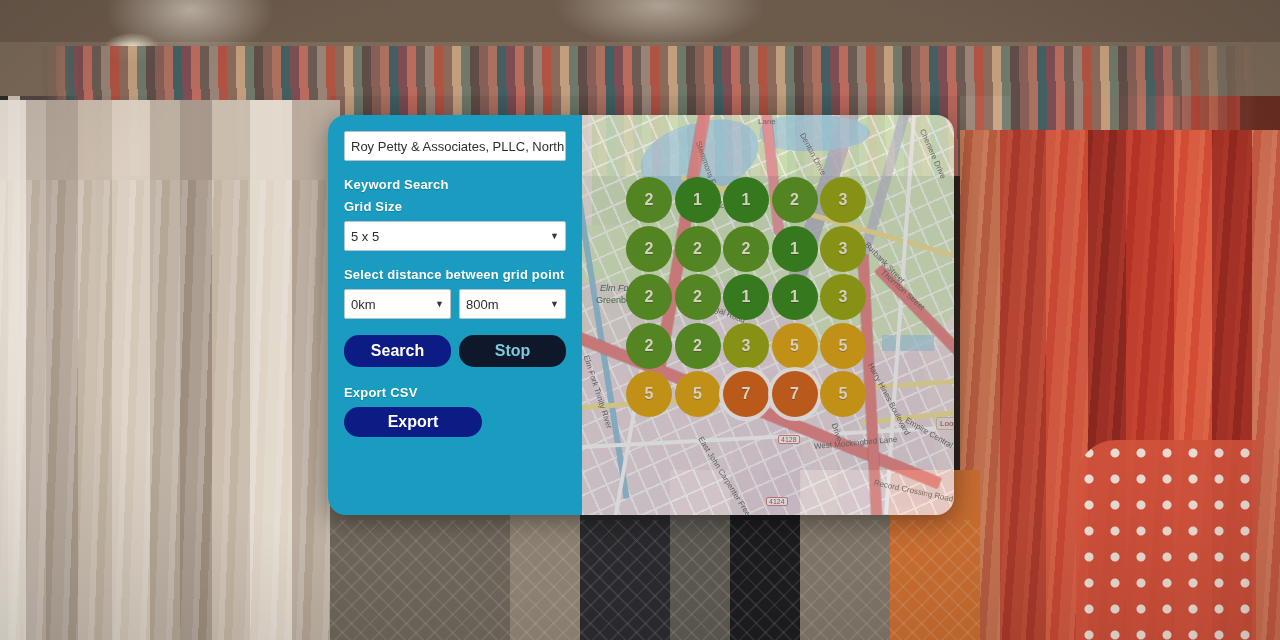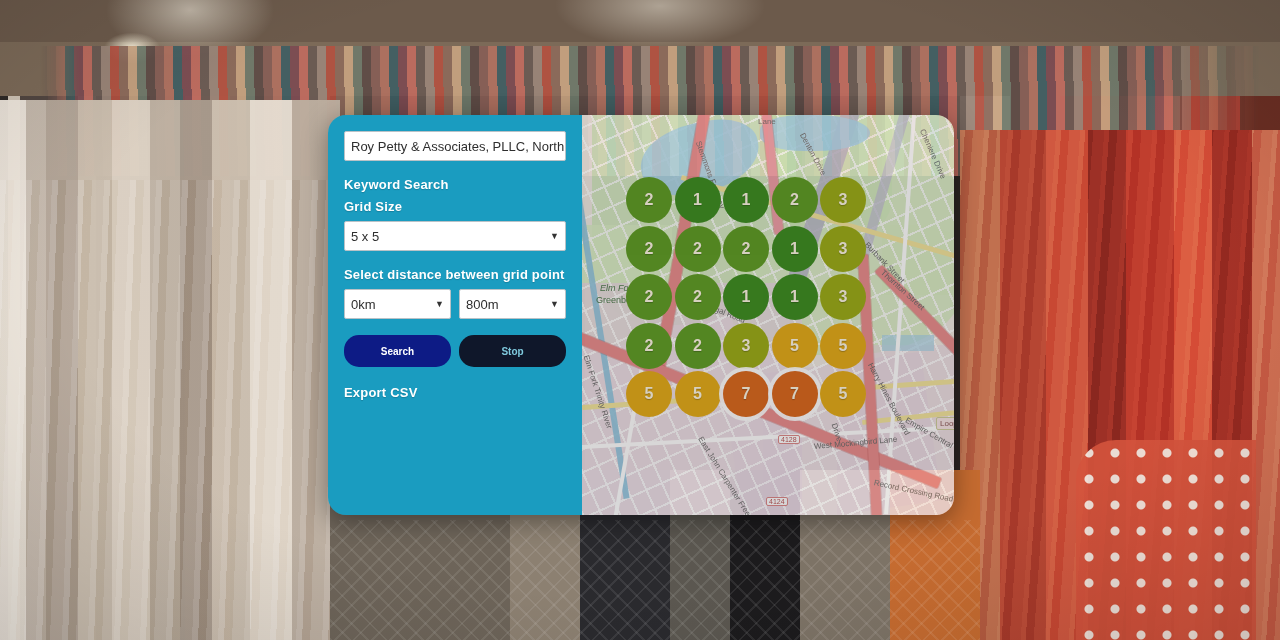--- a/index.html
+++ b/index.html
@@ -173,21 +173,21 @@
     font-size: 9px; color: #333; line-height: 1; margin-left: 6px;
   }
   .dist-row { display: flex; gap: 8px; margin-bottom: 16px; }
   .dist-row .select-box { flex: 1 1 0; margin-bottom: 0; }
 
   .btn-row { display: flex; gap: 8px; margin-bottom: 18px; }
   .btn {
     height: 32px;
     border: none;
     border-radius: 15px;
-    font-size: 10px;
+    font-size: 16px;
     font-weight: bold;
     font-family: "Liberation Sans", sans-serif;
     cursor: pointer;
     display: flex; align-items: center; justify-content: center;
   }
   #search-btn {
     flex: 1 1 0;
     background: #0d1b85;
     color: #ffffff;
   }
@@ -369,20 +369,21 @@
         <span class="caret">▼</span>
       </div>
     </div>
 
     <div class="btn-row">
       <button class="btn" id="search-btn">Search</button>
       <button class="btn" id="stop-btn">Stop</button>
     </div>
 
     <div class="field-label">Export CSV</div>
+    <button class="btn" id="export-btn">Export</button>
   </div>
 
   <div id="map-panel">
     <div id="map-base"></div>
 
     <div class="map-green" id="green-1"></div>
     <div class="map-green" id="green-3"></div>
     <div class="map-green" id="green-4"></div>
     <div class="map-green" id="green-5"></div>
     <div class="map-green" id="green-2"></div>

